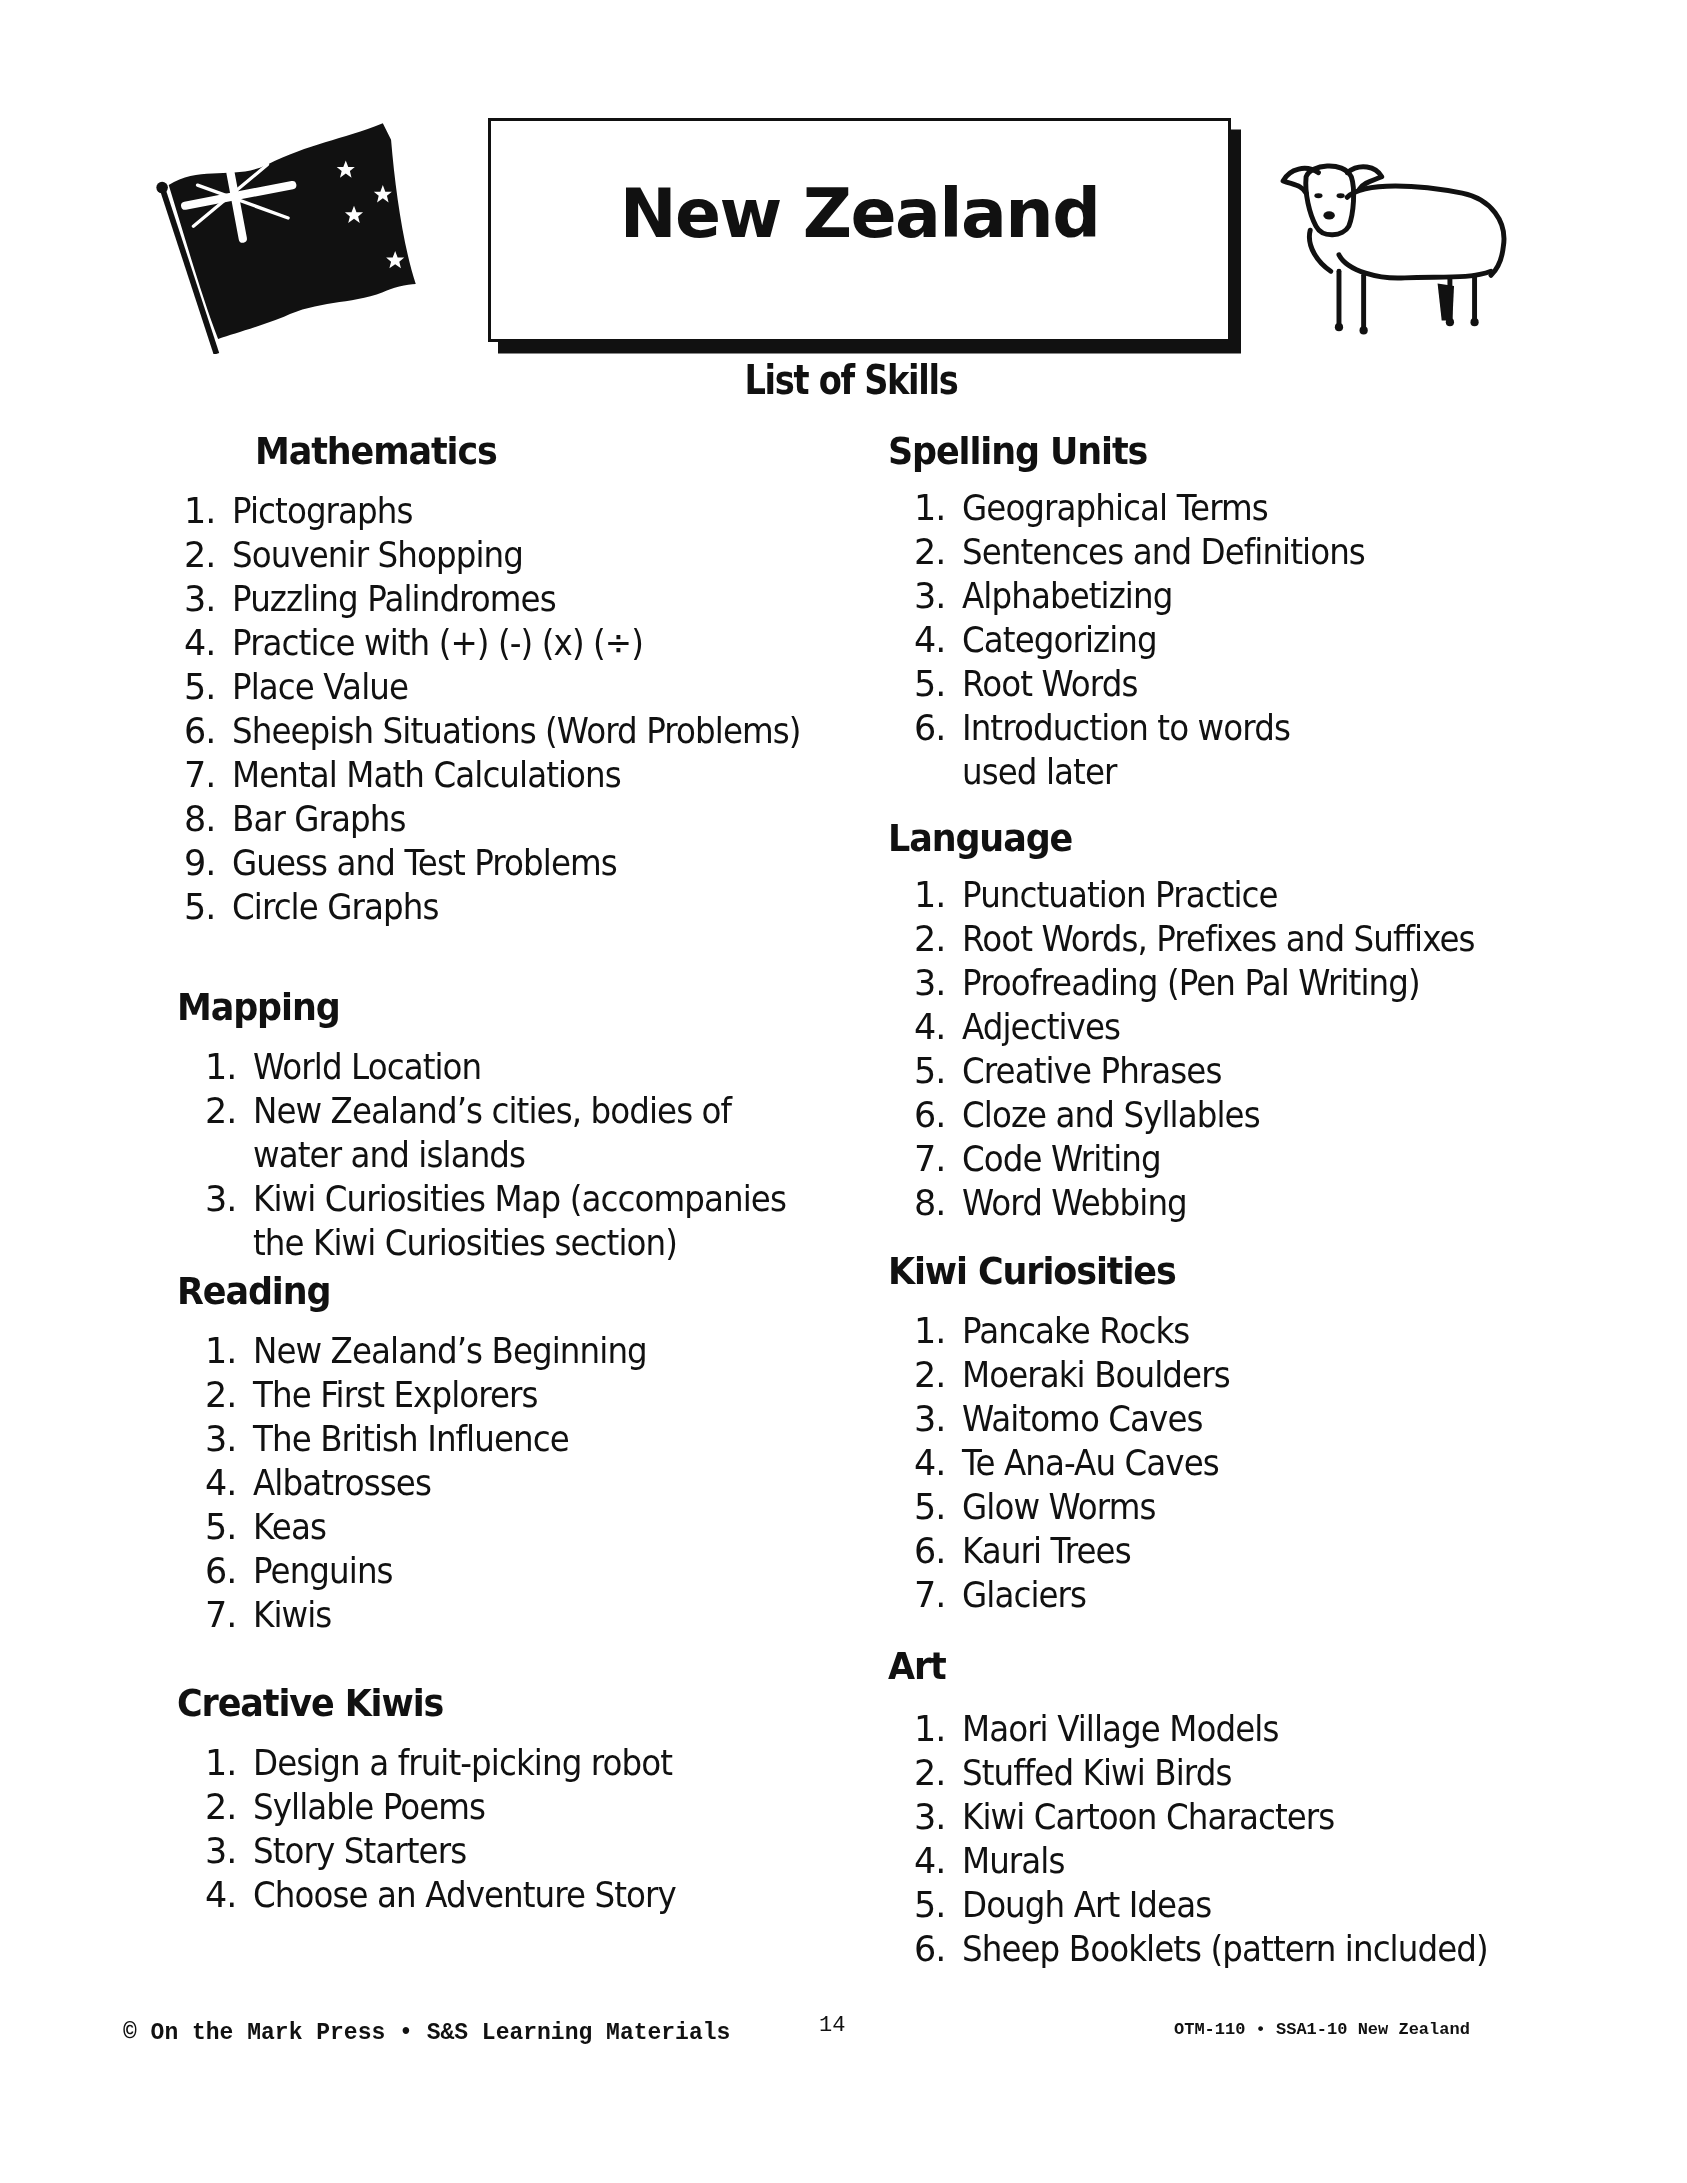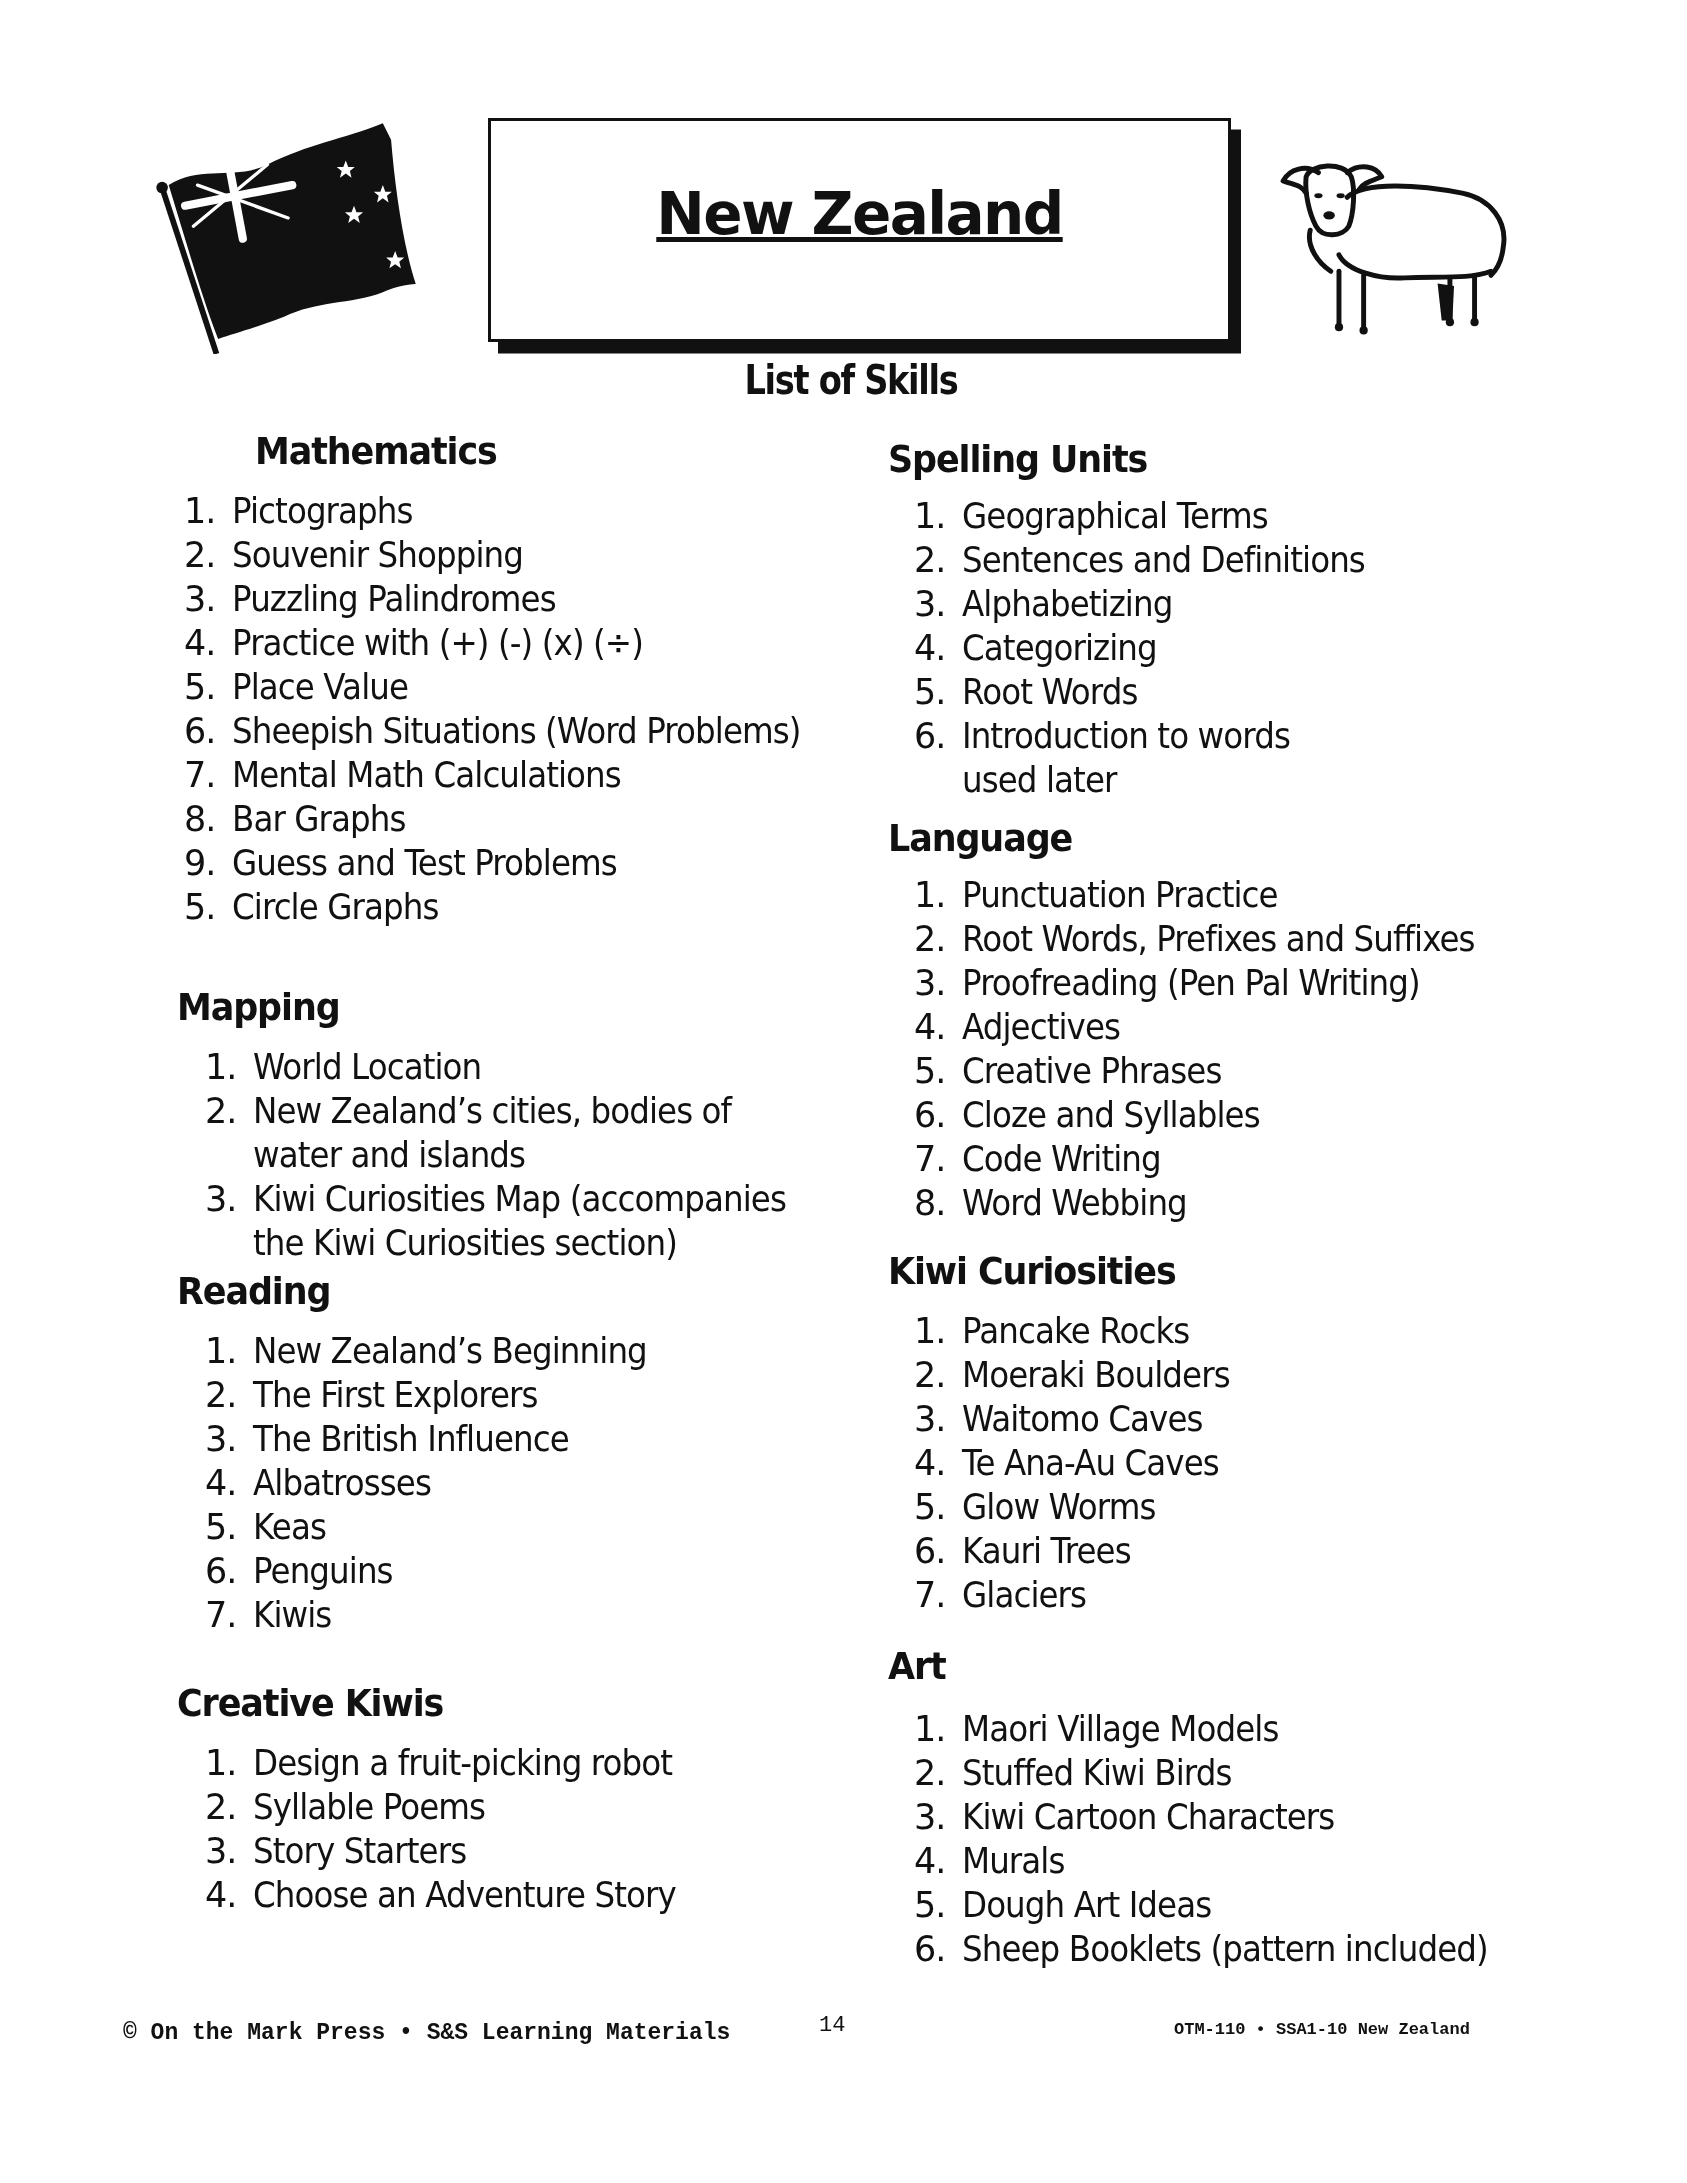--- a/index.html
+++ b/index.html
@@ -15,21 +15,21 @@
 
   
   .title-box {
     position: absolute; left: 488px; top: 118px; width: 737px; height: 218px;
     border: 3.3px solid #111; background: #fff;
     box-shadow: 10px 11.5px 0 0 #111;
     display: flex; align-items: center; justify-content: center;
   }
   .title-text {
     font-family: "DejaVu Sans", sans-serif; font-weight: bold;
-    font-size: 58px; letter-spacing: -1.6px; margin-top: -33px; text-decoration: underline;
+    font-size: 68px; letter-spacing: -1.6px; margin-top: -33px;
   }
   .subtitle {
     position: absolute; left: 0; width: 100%; top: 356px; text-align: center;
     font-family: "DejaVu Sans", sans-serif; font-weight: bold;
     font-size: 41px; letter-spacing: -1.6px; transform: scaleX(0.82);
     padding-left: 8.2px;
   }
 
   
   .col { position: absolute; }
@@ -55,21 +55,21 @@
 
   
   #sec-math { position: absolute; left: 78px; top: 0; }
   #sec-math .items { margin-left: -99px; }
   #sec-mapping { position: absolute; left: 0; top: 527px; margin-top: 29px; }
   #sec-reading { position: absolute; left: 0; top: 840px; }
   #sec-creative { position: absolute; left: 0; top: 1252px; }
   .col-left .items .item .num { width: 76px; flex-basis: 76px; }
 
   
-  #sec-spelling { position: absolute; left: 0; top: 8px; }
+  #sec-spelling { position: absolute; left: 0; top: 0; }
   #sec-language { position: absolute; left: 0; top: 387px; }
   #sec-kiwi { position: absolute; left: 0; top: 820px; }
   #sec-art { position: absolute; left: 0; top: 1215px; }
   .col-right .items .item .num { width: 74px; flex-basis: 74px; }
 
   .wrapped-line { display: block; }
 
   
   .footer {
     position: absolute; top: 2020px; left: 16px; width: 100%; height: 33px;

